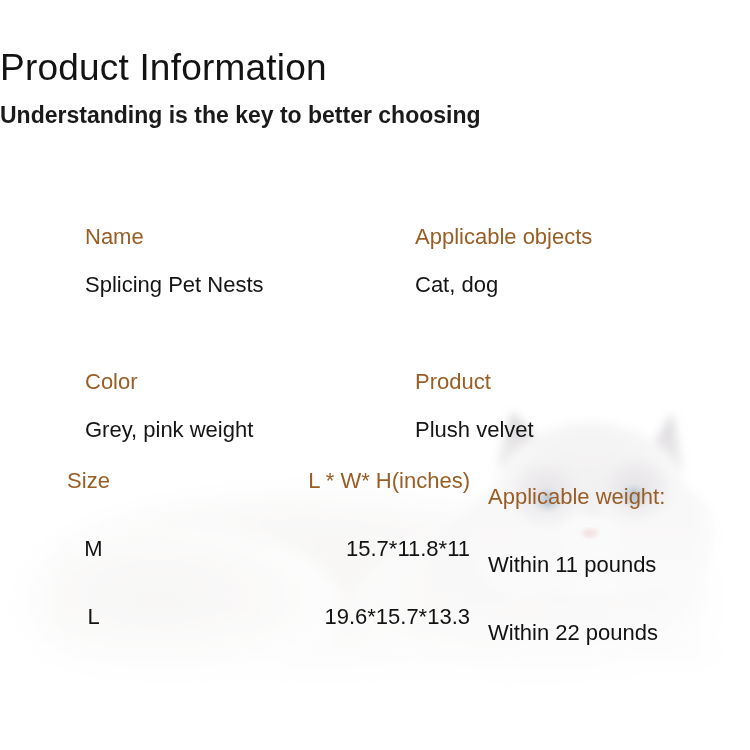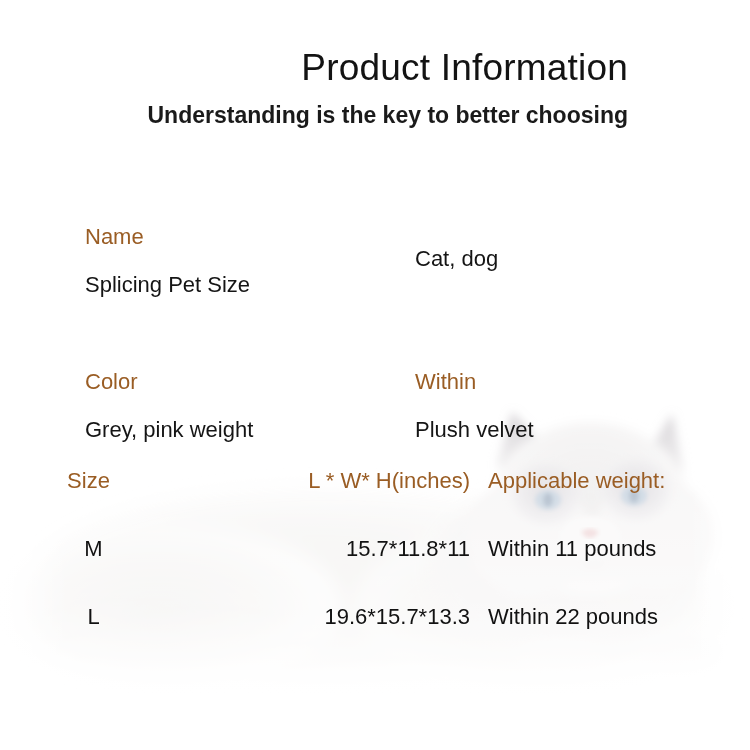--- a/index.html
+++ b/index.html
@@ -23,21 +23,21 @@
     left: 0;
     top: 390px;
     width: 750px;
     height: 310px;
     z-index: 0;
     pointer-events: none;
   }
   #cat-backdrop svg { display: block; width: 100%; height: 100%; }
 
   
-  .header { position: absolute; left: 0; top: 0; width: 628px; z-index: 2; text-align: right; }
+  .header { position: absolute; left: 0; top: 0; width: 628px; z-index: 2; text-align: left; }
   #page-title {
     margin: 0;
     padding-top: 47px;
     font-size: 37px;
     font-weight: 400;
     letter-spacing: 0.2px;
     color: #131313;
     line-height: 1.15;
   }
   #page-subtitle {
@@ -81,21 +81,21 @@
     width: 682px;
     z-index: 2;
   }
   .size-row {
     position: relative;
     height: 68px;
   }
   .size-cell { position: absolute; top: 0; font-size: 22px; line-height: 1.2; white-space: nowrap; }
   .c-size { left: 0;   width: 195px; text-align: center; }
   .c-dim  { left: 195px; width: 275px; text-align: right; }
-  .c-wt   { left: 470px; width: 280px; text-align: left; padding-left: 18px; box-sizing: border-box; }
+  .c-wt   { left: 470px; width: 280px; text-align: left; padding-left: 18px; box-sizing: border-box; margin-top: 16px; }
   .size-row.head .size-cell { color: #9a5d24; }
   .size-row.body .size-cell { color: #121212; }
   .size-row.head .c-size { text-indent: -18px; }
   .size-row.body .c-size { text-indent: -8px; }
 </style>
 </head>
 <body>
 
 <div id="page">
 
@@ -199,34 +199,35 @@
   <div class="header">
     <h1 id="page-title">Product Information</h1>
     <p id="page-subtitle">Understanding is the key to better choosing</p>
   </div>
 
   <div class="spec-grid">
 
     <div class="spec-row">
       <div class="spec-cell col-left">
         <div class="spec-label">Name</div>
-        <div class="spec-value">Splicing Pet Size</div>
+        <div class="spec-value">Splicing Pet Nests</div>
       </div>
       <div class="spec-cell col-right">
+        <div class="spec-label">Applicable objects</div>
         <div class="spec-value">Cat, dog</div>
       </div>
     </div>
 
     <div class="spec-row">
       <div class="spec-cell col-left">
         <div class="spec-label">Color</div>
         <div class="spec-value">Grey, pink weight</div>
       </div>
       <div class="spec-cell col-right">
-        <div class="spec-label">Within</div>
+        <div class="spec-label">Product</div>
         <div class="spec-value">Plush velvet</div>
       </div>
     </div>
 
   </div>
 
   <div class="size-table">
 
     <div class="size-row head">
       <div class="size-cell c-size">Size</div>

